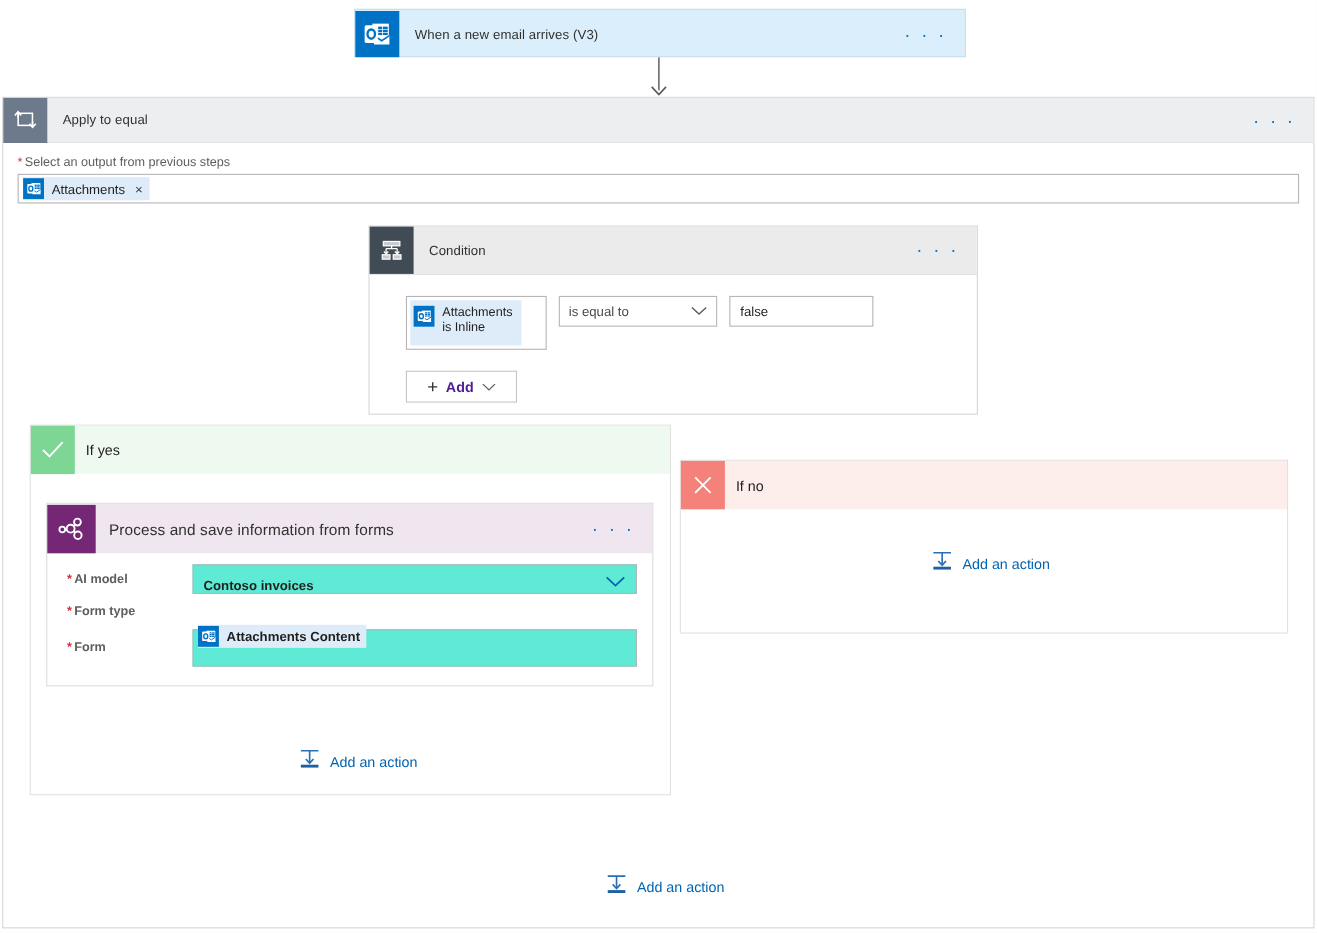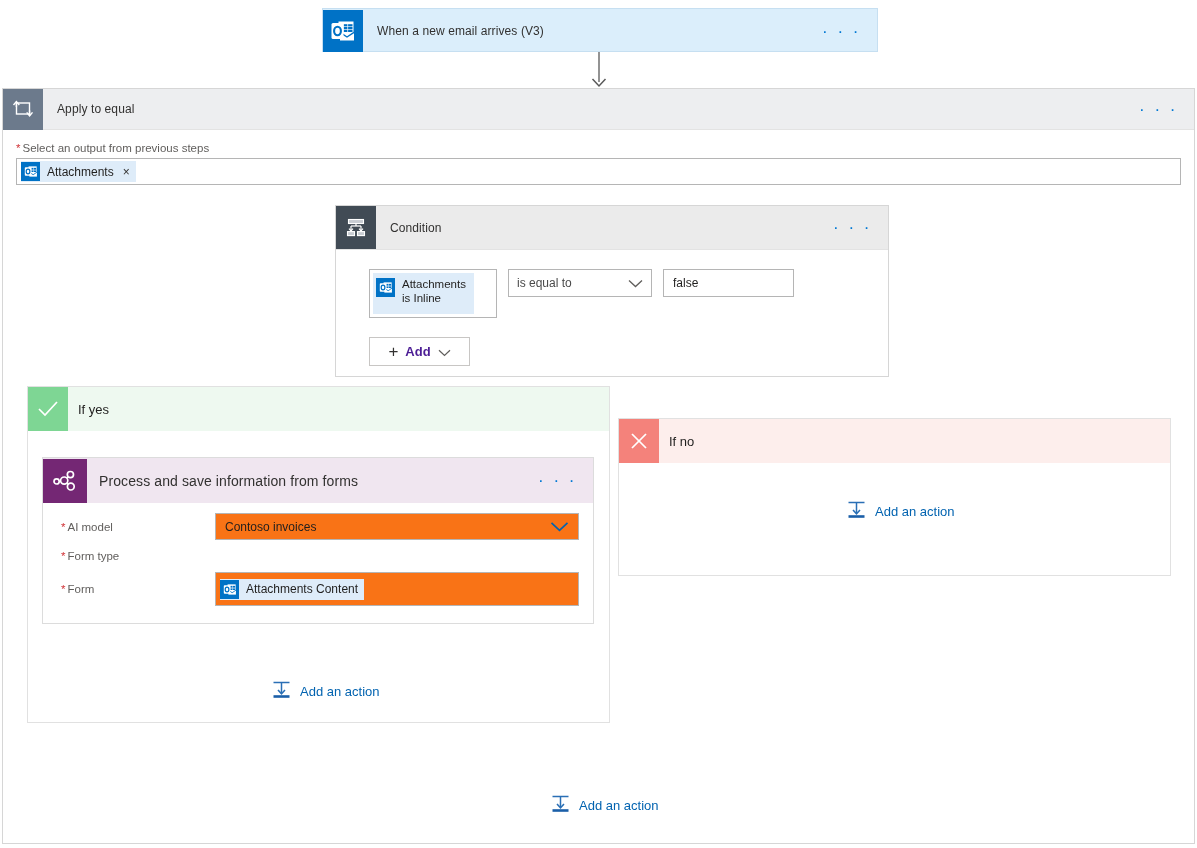--- a/index.html
+++ b/index.html
@@ -205,36 +205,35 @@
     left: 42px; top: 457px;
     width: 552px; height: 167px;
     background: #fff;
     border: 1px solid #dcdcdc;
   }
   #aicard .card-header { background: #f0e6f0; height: 45px; }
   #aicard .card-icon { background: #742774; height: 44px; width: 44px; flex: 0 0 44px; }
   #aicard .card-title { font-size: 14px; padding-left: 12px; }
   #ai-body { padding: 10px 14px 0 10px; }
 
-  .ai-row { display: flex; align-items: center; margin-bottom: 10px; }
+  .ai-row { display: flex; align-items: center; margin-bottom: 10px; font-weight: bold; }
   .ai-label {
     width: 122px;
     font-size: 11.5px;
     color: #605e5c;
     padding-left: 8px;
     white-space: nowrap;
   }
   .ai-field {
     flex: 1;
     height: 27px;
     border: 1px solid #b5b5b5;
-    background: #f97316;
-    display: flex; align-items: center;
+    background: #5eead4;
+    display: flex; align-items: flex-end;
     padding: 0 9px;
-    margin-left: 40px;
   }
   .ai-field span.val { font-size: 12px; color: #201f1e; }
   .ai-field.token-field { padding: 16px 4px; height: 29px; }
 
   
   .add-action {
     display: flex; align-items: center; gap: 9px;
     cursor: pointer;
     width: max-content;
   }

